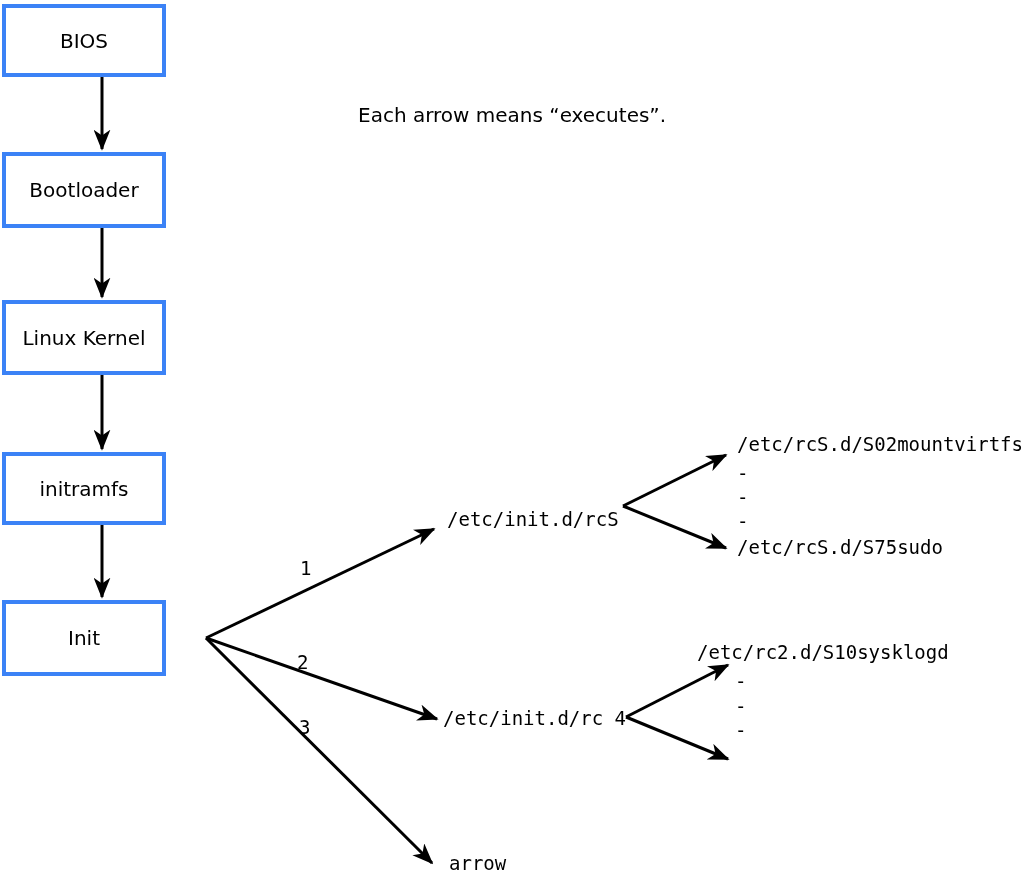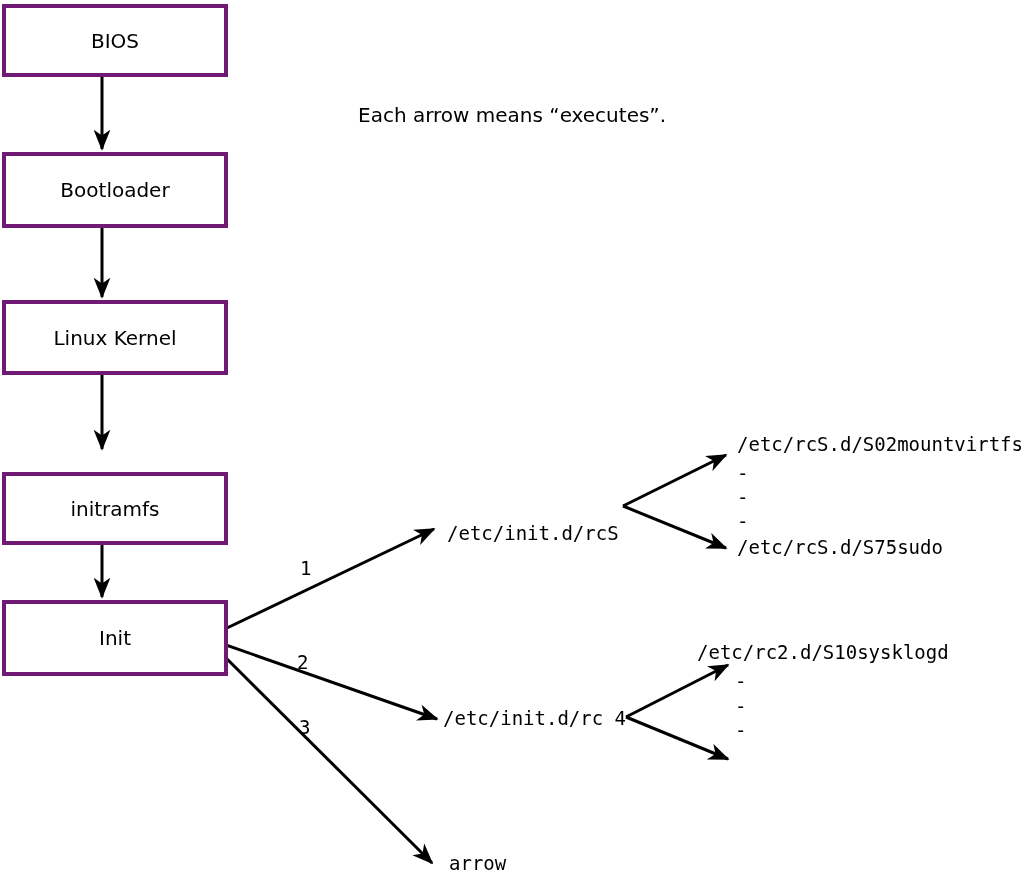--- a/index.html
+++ b/index.html
@@ -1,19 +1,19 @@
 <!DOCTYPE html>
 <html><head>
 <meta charset="utf-8">
 <style>
   html,body{margin:0;padding:0;background:#ffffff;}
   .canvas{position:relative;width:1024px;height:875px;background:#ffffff;overflow:hidden;
           font-family:"DejaVu Sans",sans-serif;color:#000;}
   .arrows{position:absolute;left:0;top:0;}
-  .box{position:absolute;left:2px;width:226px;box-sizing:border-box;border:4px solid #701a75;
+  .box{position:absolute;left:2px;width:164px;box-sizing:border-box;border:4px solid #3b82f6;
        background:#fff;display:flex;align-items:center;justify-content:center;
        font:20px "DejaVu Sans",sans-serif;}
   .mono{position:absolute;font:19px/22px "DejaVu Sans Mono",monospace;white-space:pre;}
   .note{position:absolute;left:358px;top:102px;font:20px/26px "DejaVu Sans",sans-serif;}
 </style>
 </head>
 <body>
 
 <div class="canvas">
 
@@ -42,34 +42,34 @@
 
   <div class="box" style="top:4px;height:73px">
     <span>BIOS</span>
   </div>
   <div class="box" style="top:300px;height:75px">
     <span>Linux Kernel</span>
   </div>
   <div class="box" style="top:152px;height:76px">
     <span>Bootloader</span>
   </div>
-  <div class="box" style="top:472px;height:73px">
+  <div class="box" style="top:452px;height:73px">
     <span>initramfs</span>
   </div>
   <div class="box" style="top:600px;height:76px">
     <span>Init</span>
   </div>
 
   <div class="note">Each arrow means “executes”.</div>
 
   <span class="mono" style="left:300px;top:557px">1</span>
   <span class="mono" style="left:297px;top:651px">2</span>
   <span class="mono" style="left:299px;top:716px">3</span>
 
-  <span class="mono" style="left:447px;top:522px">/etc/init.d/rcS</span>
+  <span class="mono" style="left:447px;top:508px">/etc/init.d/rcS</span>
   <span class="mono" style="left:443px;top:707px">/etc/init.d/rc 4</span>
   <span class="mono" style="left:449px;top:852px">arrow</span>
 
   <span class="mono" style="left:737px;top:433px">/etc/rcS.d/S02mountvirtfs</span>
   <span class="mono" style="left:737px;top:462px">-</span>
   <span class="mono" style="left:737px;top:486px">-</span>
   <span class="mono" style="left:737px;top:510px">-</span>
   <span class="mono" style="left:737px;top:536px">/etc/rcS.d/S75sudo</span>
 
   <span class="mono" style="left:697px;top:641px">/etc/rc2.d/S10sysklogd</span>

